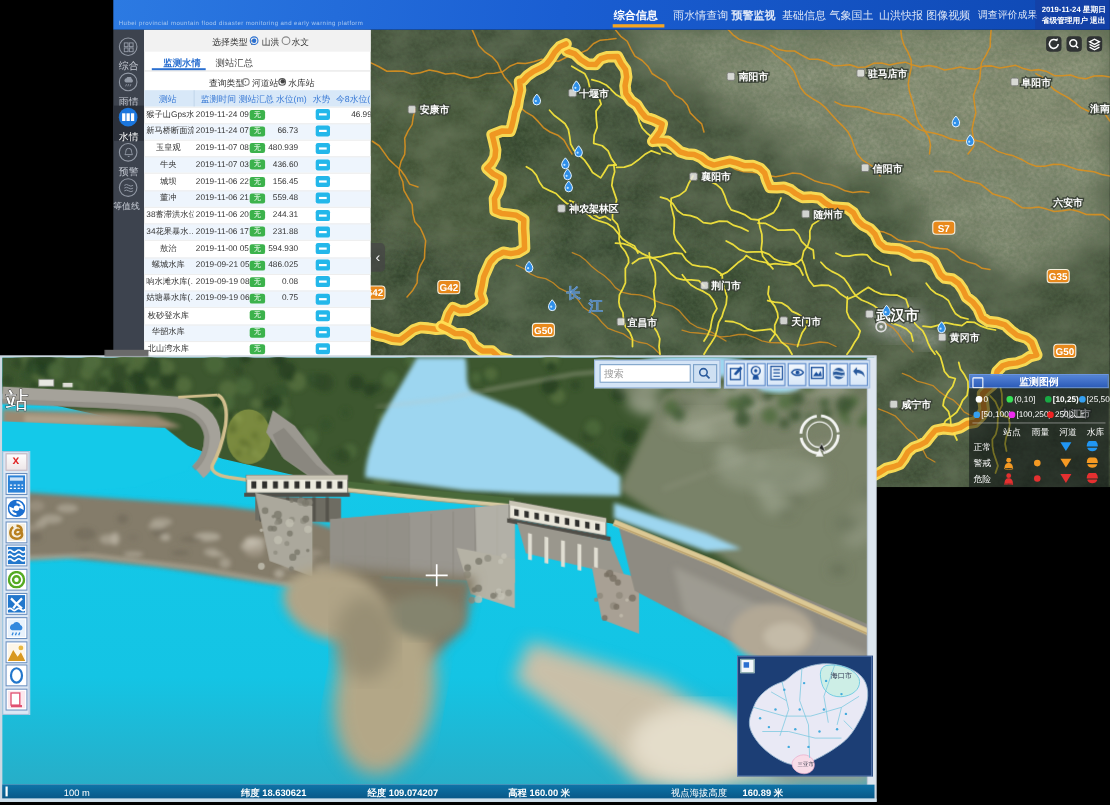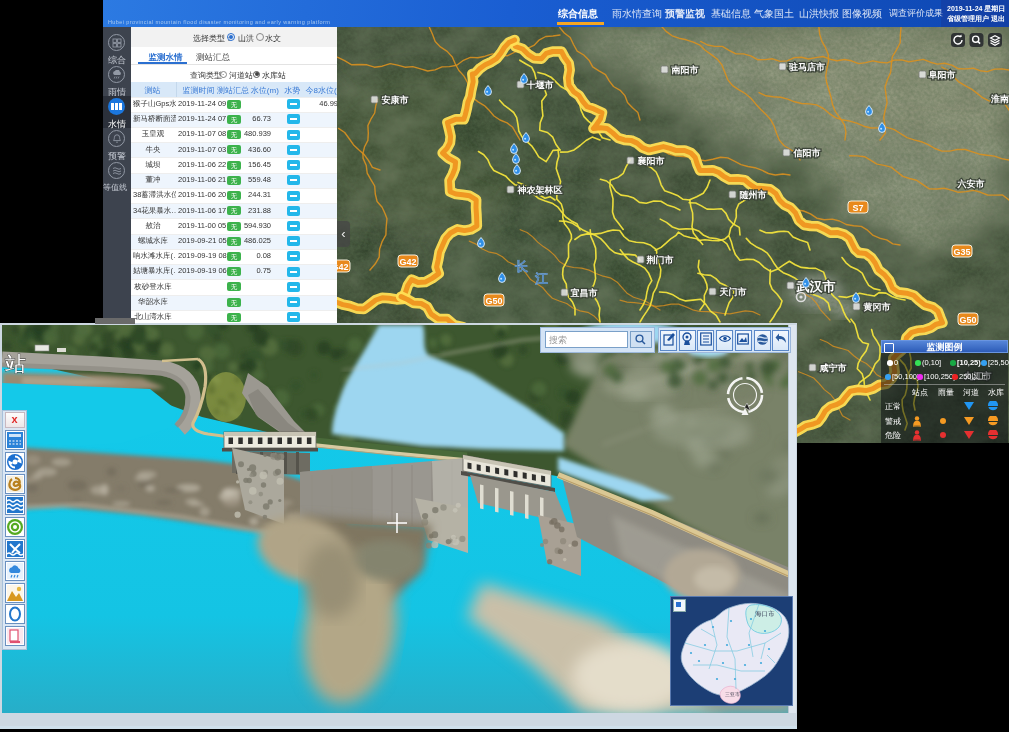--- a/index.html
+++ b/index.html
@@ -1098,14 +1098,23 @@
 <circle cx="46" cy="82" r="1.1" fill="#44aadd"></circle>
 <circle cx="64" cy="82" r="1.1" fill="#44aadd"></circle>
 <circle cx="20" cy="56" r="1.1" fill="#44aadd"></circle>
 <text x="84" y="19" font-family="Liberation Sans" font-size="6.5" fill="#333a55">海口市</text>
 <text x="54" y="99" font-family="Liberation Sans" font-size="5" fill="#445">三亚市</text>
 </svg>
 <div class="abs" style="left:2px;top:2px;width:11px;height:11px;background:#f2f6fa;border:1px solid #8aa">
         <div class="abs" style="left:2px;top:2px;width:5px;height:5px;background:#2a6fd0"></div>
       </div>
 </div>
+<div class="abs" style="left:2px;top:390px;width:793px;height:13px;background:linear-gradient(#0e74a8,#0a5888);color:#fff;font-size:8.5px">
+<div class="abs" style="left:3px;top:2px;width:1.5px;height:9px;background:#fff"></div>
+<div class="abs" style="left:56px;top:2.5px">100  m</div>
+<div class="abs" style="left:217px;top:2.5px;font-weight:bold">纬度 18.630621</div>
+<div class="abs" style="left:332px;top:2.5px;font-weight:bold">经度 109.074207</div>
+<div class="abs" style="left:460px;top:2.5px;font-weight:bold">高程 160.00  米</div>
+<div class="abs" style="left:608px;top:2.5px">视点海拔高度</div>
+<div class="abs" style="left:673px;top:2.5px;font-weight:bold">160.89  米</div>
+</div>
 <div class="abs" style="left:0;top:403px;width:797px;height:3px;background:#cfe0ec"></div>
 </div>
 <div class="abs" style="left:95px;top:318px;width:40px;height:6px;background:#6a6a6a"></div>
 </body></html>

